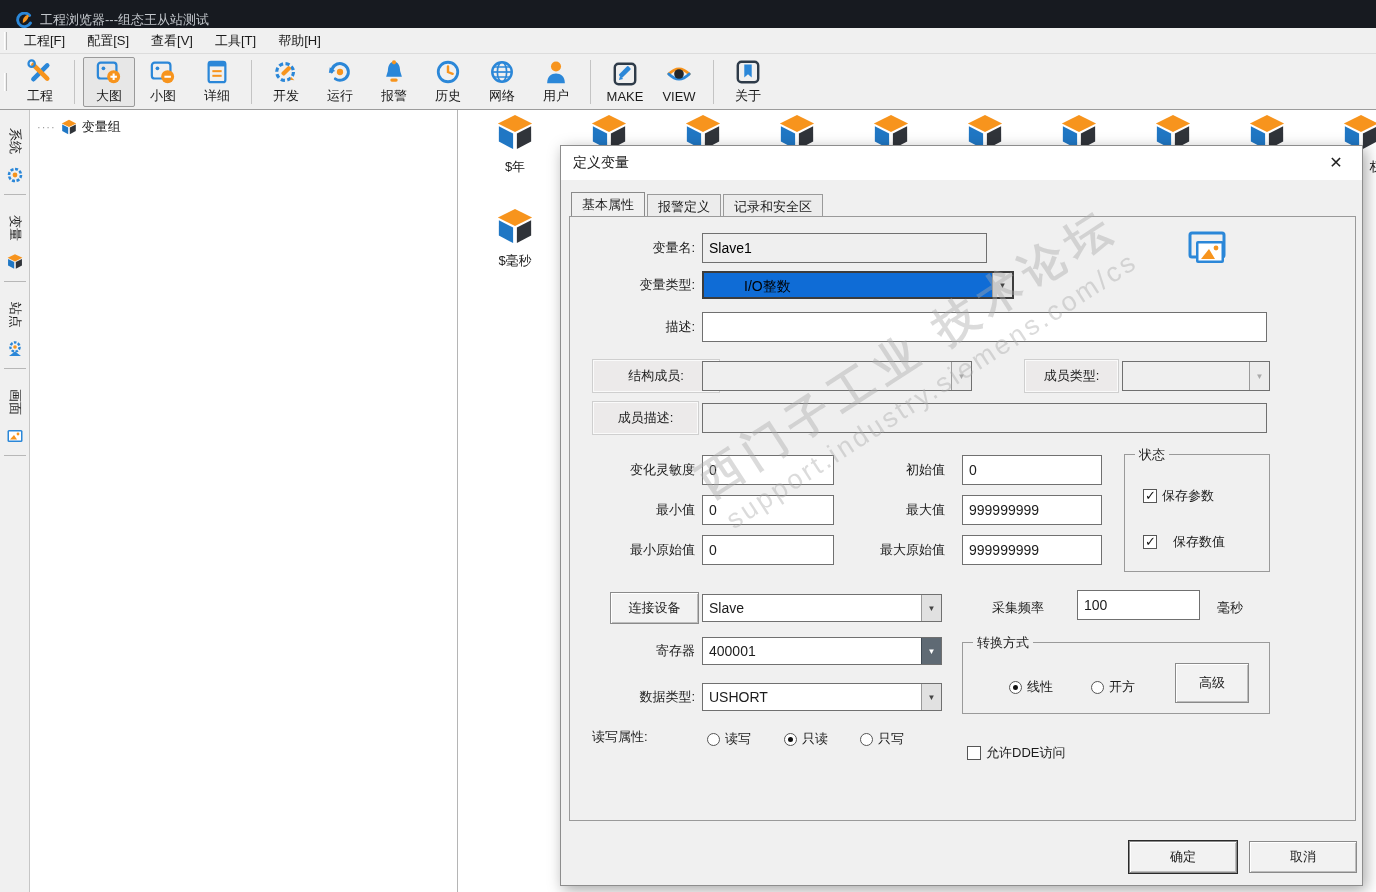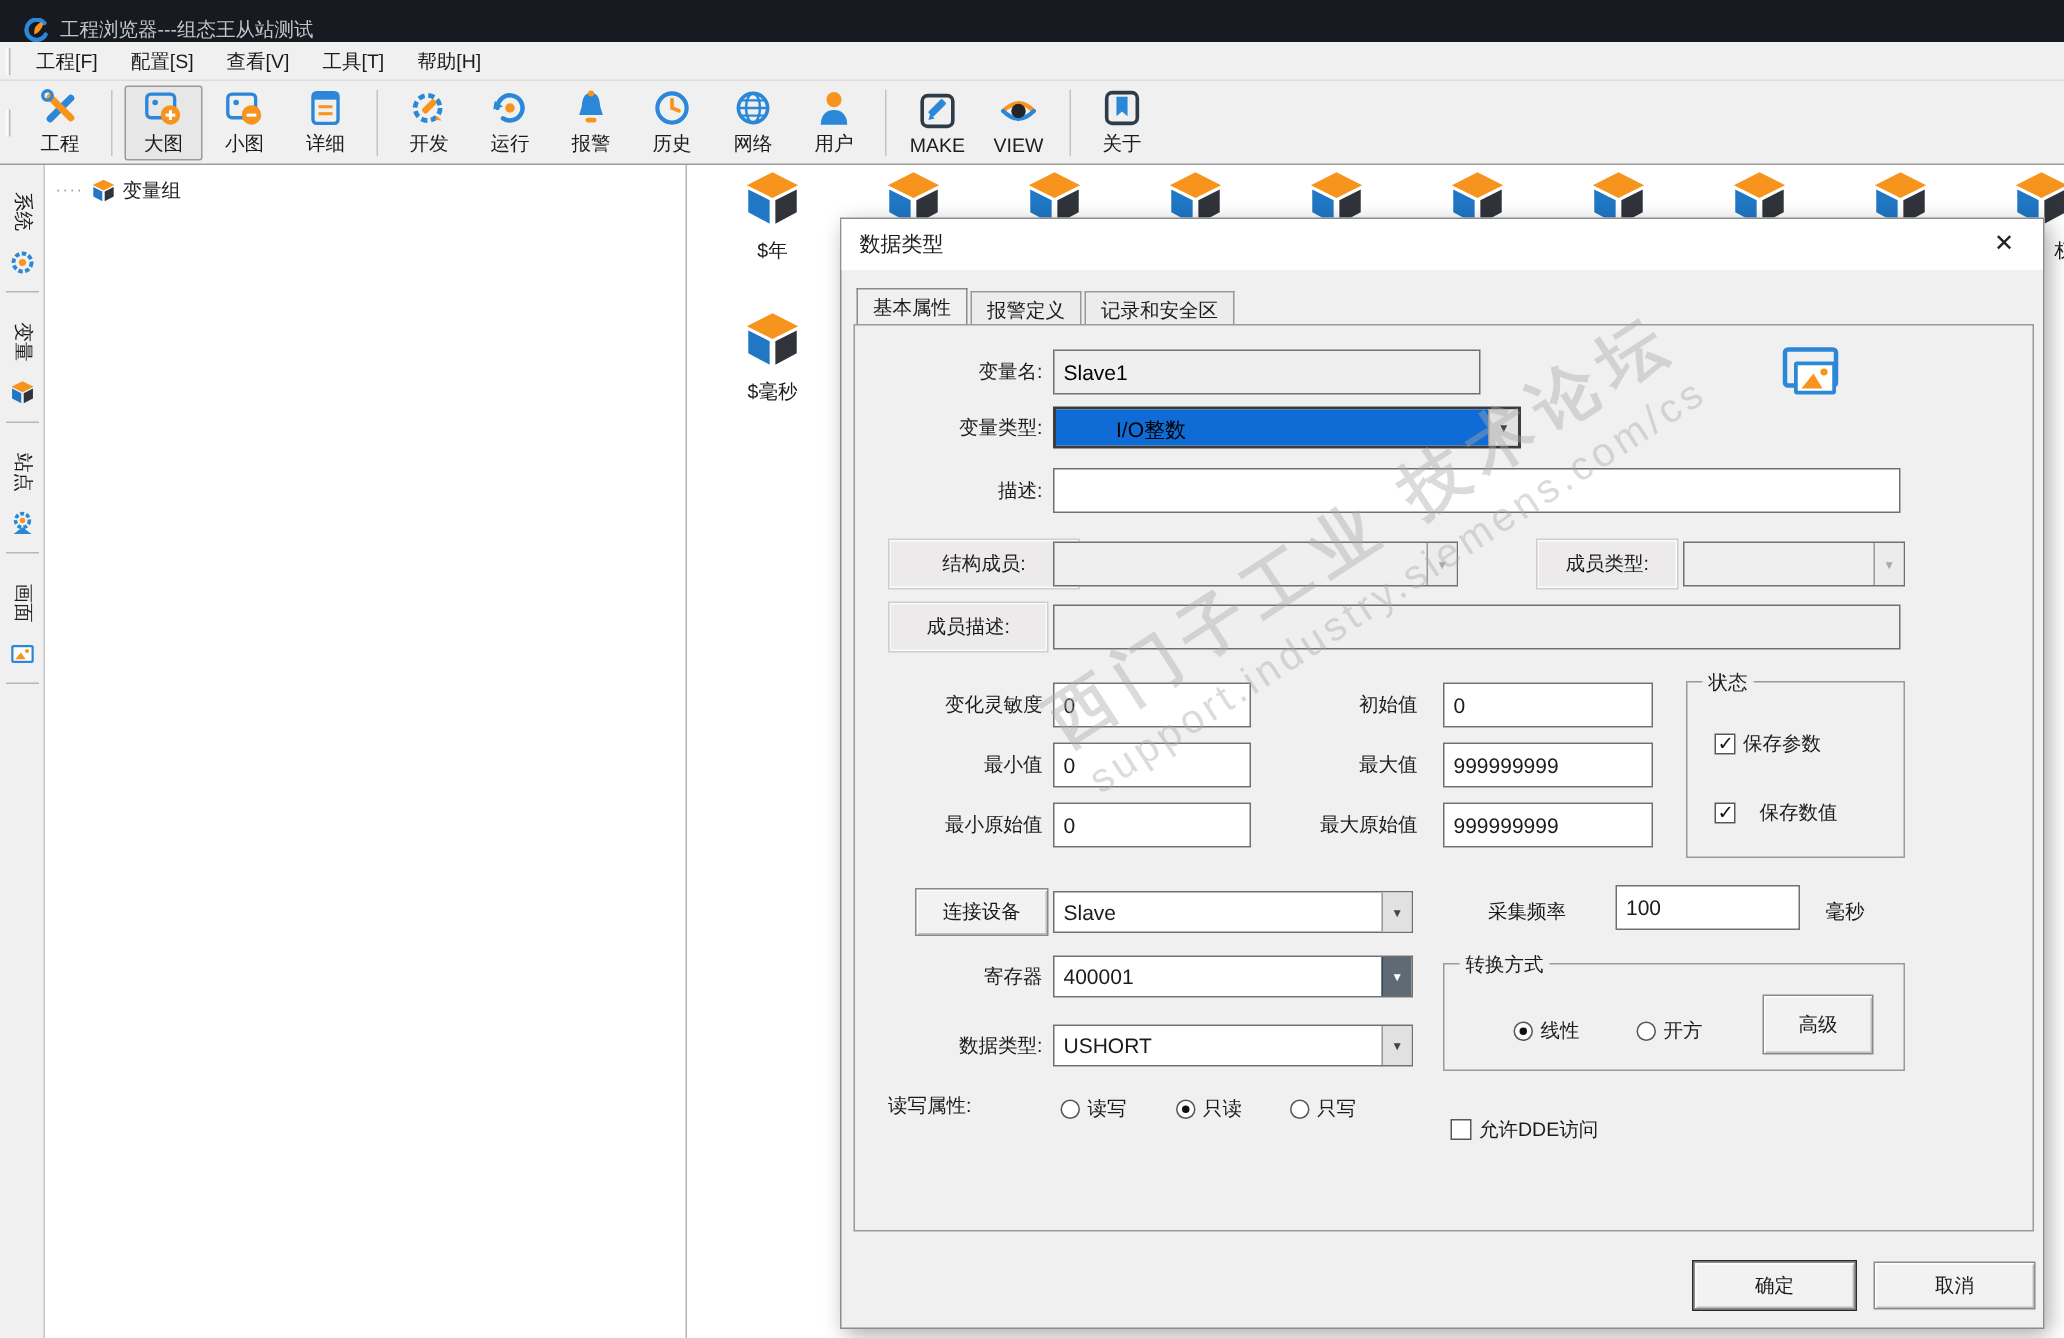--- a/index.html
+++ b/index.html
@@ -402,21 +402,21 @@
         <polygon points="22,2 40,11 22,20 4,11" fill="#f7941d"></polygon>
         <polygon points="5,14 20,21.5 20,38 5,30" fill="#2077c4"></polygon>
         <polygon points="24,21.5 39,14 39,30 24,38" fill="#30343a"></polygon>
       </svg>
     <div class="cube-label" style="left:20px;top:142px;width:66px;">$毫秒</div>
   </div>
 </div>
 
 <div id="dialog">
   <div class="dlg-titlebar">
-    <span class="dlg-title">数据类型</span>
+    <span class="dlg-title">定义变量</span>
     <span class="dlg-close">✕</span>
   </div>
 
   <div id="watermark">
     <div class="w1">西门子工业  技术论坛</div>
     <div class="w2">support.industry.siemens.com/cs</div>
   </div>
 
   <div class="dlg-body">
     <div class="tabs">

